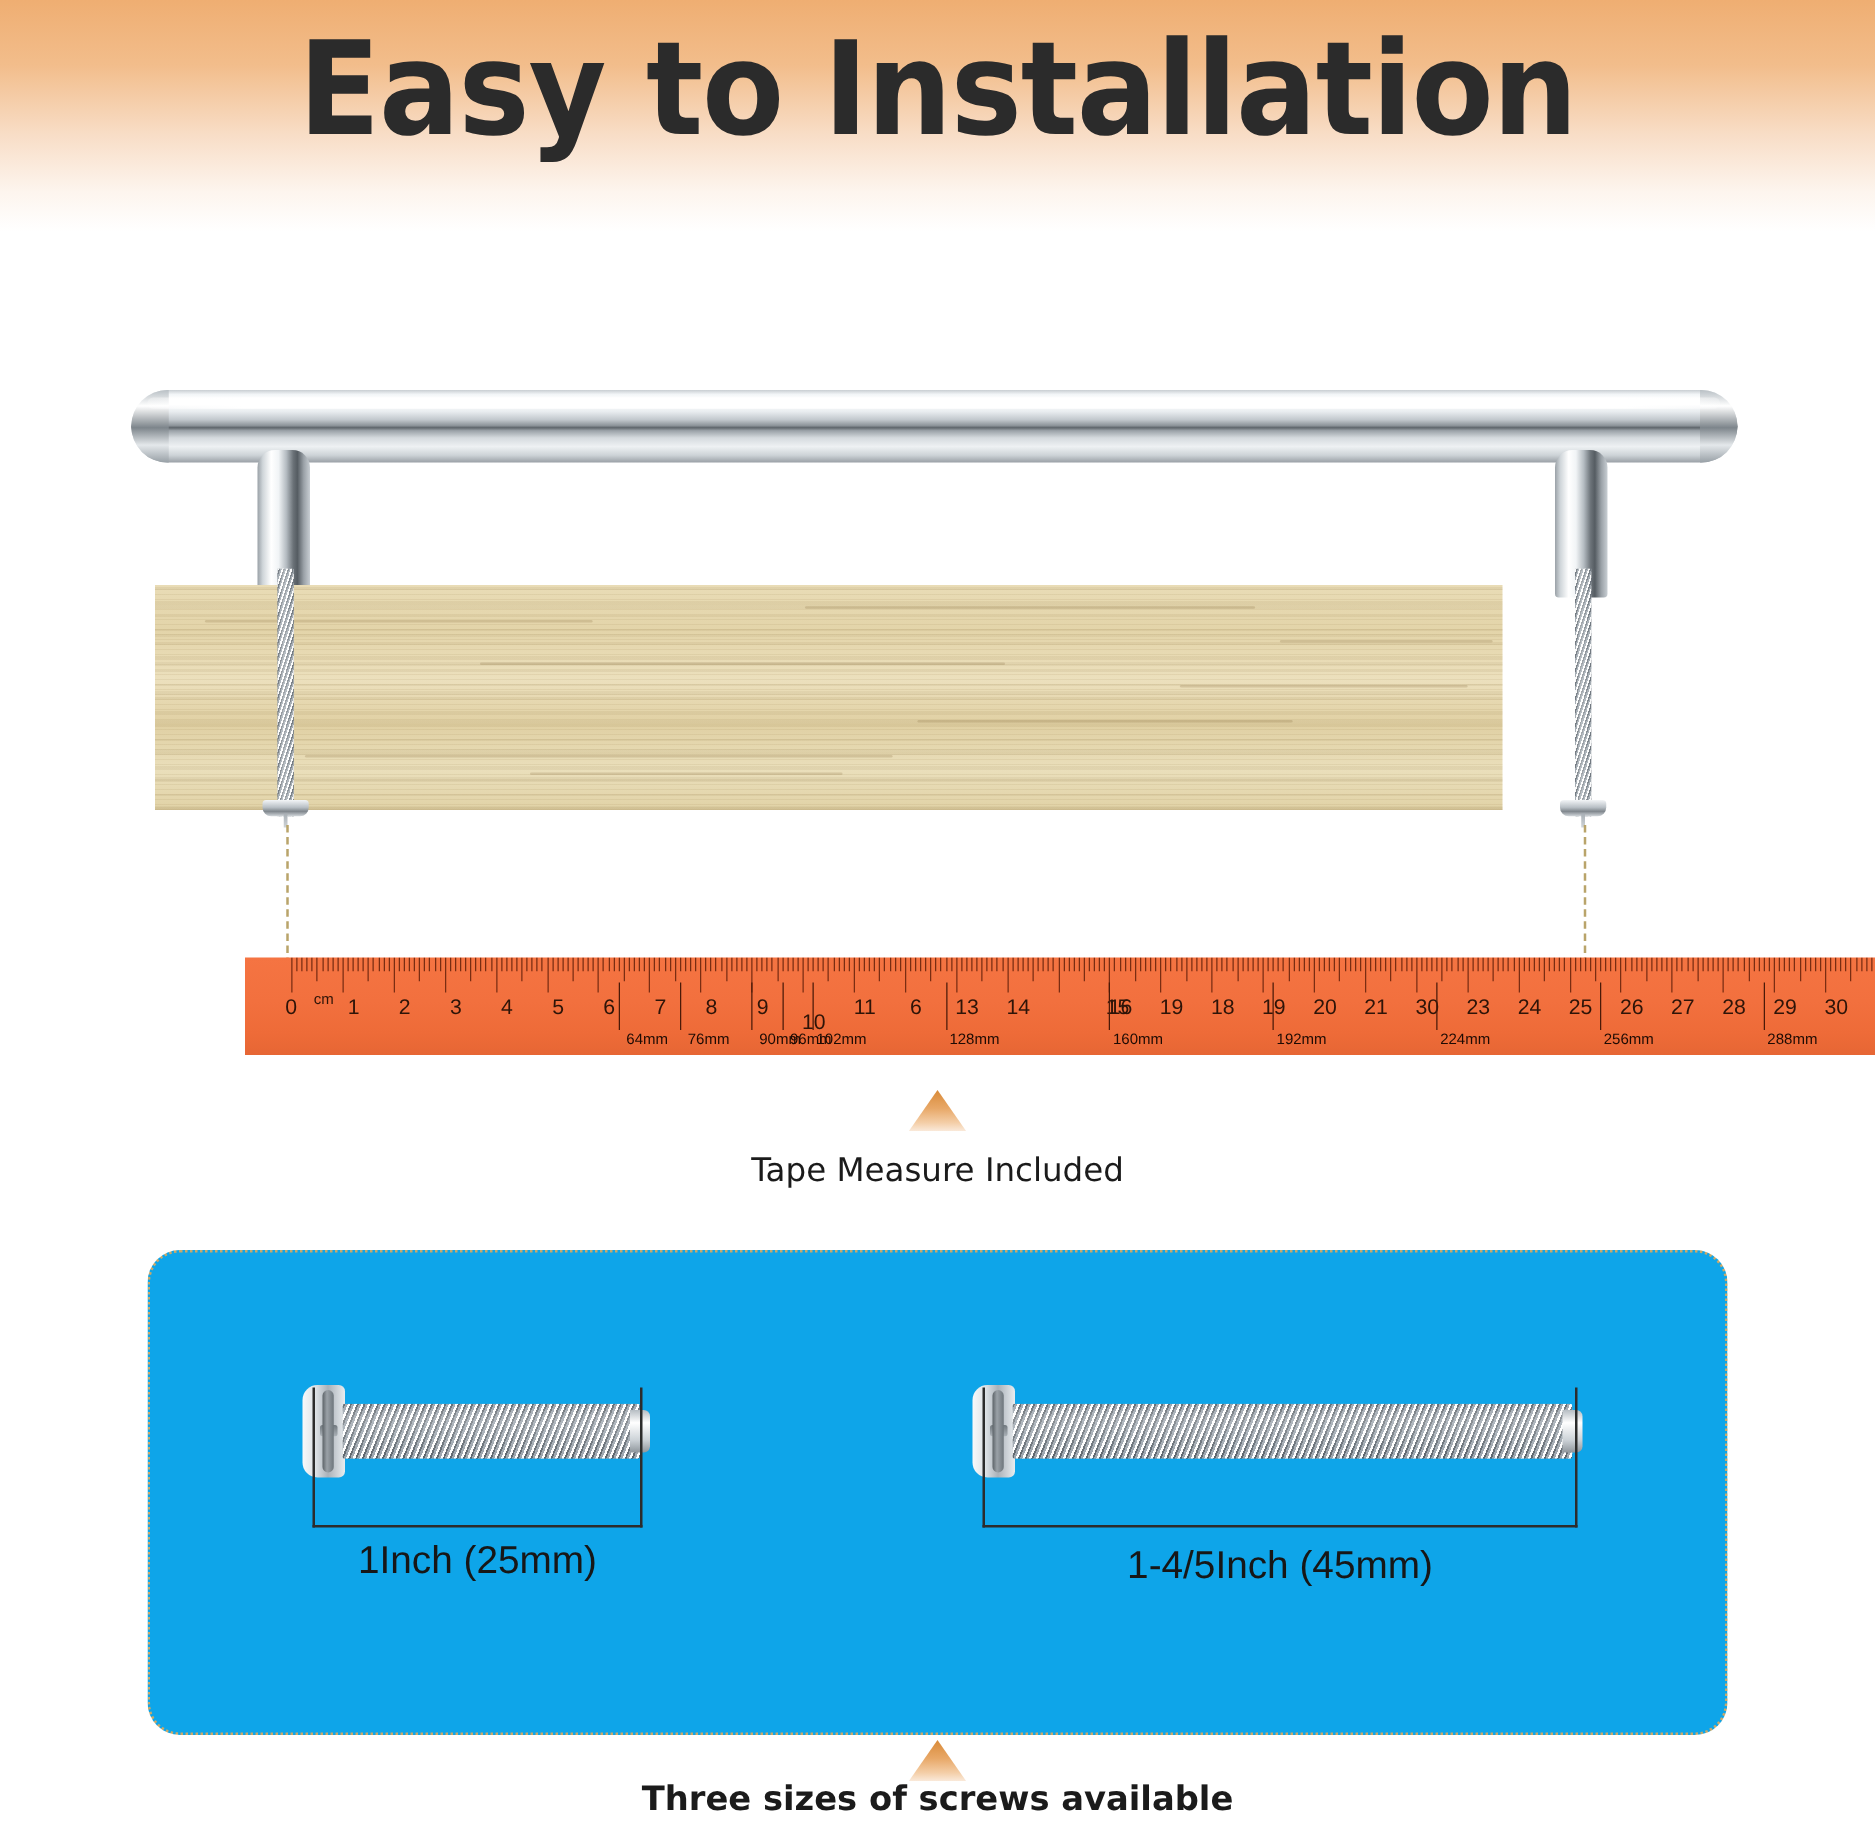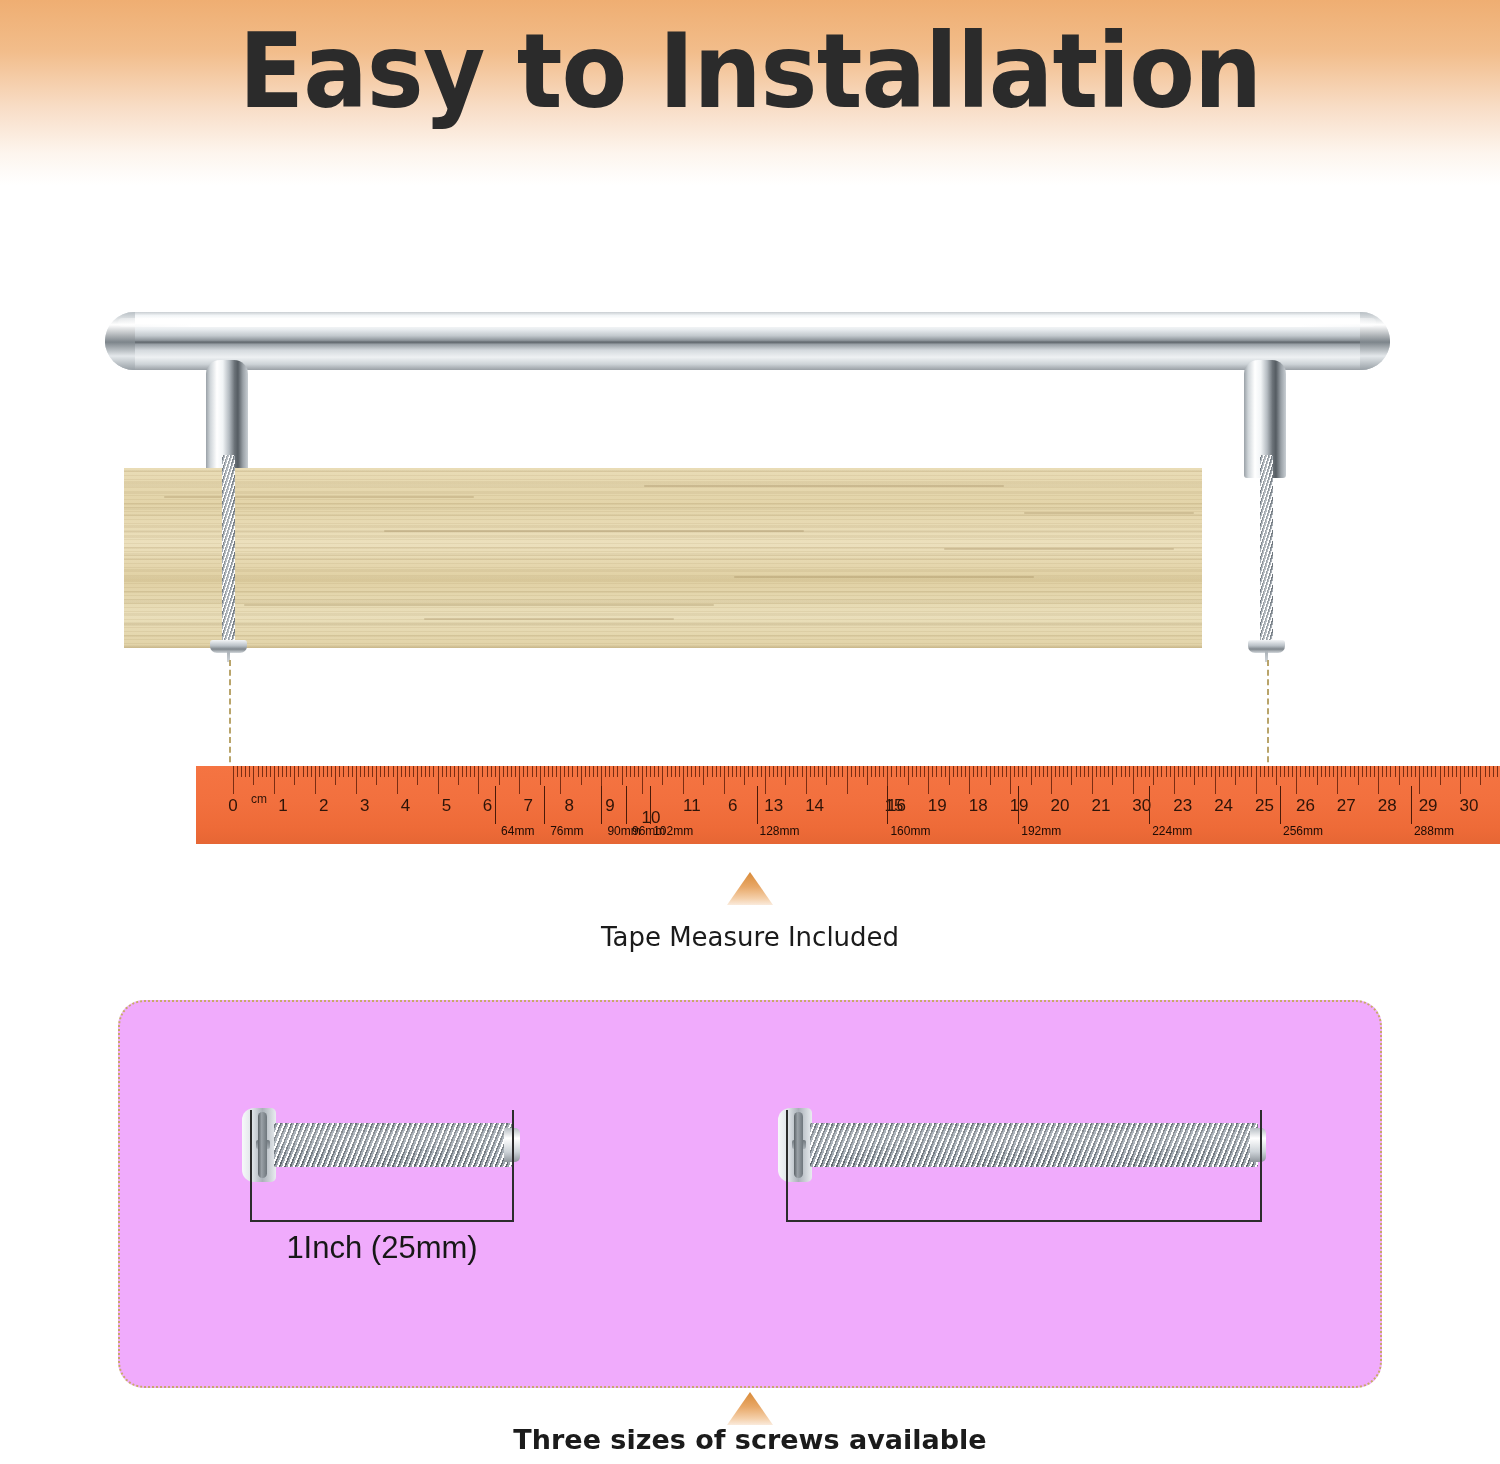--- a/index.html
+++ b/index.html
@@ -149,21 +149,21 @@
     position:absolute; width:1500px; left:0; text-align:center;
     font-family:"DejaVu Sans", sans-serif;
     color:#1b1b1b;
   }
   #cap-tape{ top:922px; font-size:26px; }
   #cap-screws{ top:1424px; font-size:27px; font-weight:bold; }
 
   
   #screw-panel{
     position:absolute; left:118px; top:1000px; width:1264px; height:388px;
-    background:#f0abfc;
+    background:#0ea5e9;
     border:2px dotted #c9a96a;
     border-radius:26px;
   }
 
   .screw{ position:absolute; }
   .screw .head{
     position:absolute; left:0; top:0; width:34px; height:74px;
     border-radius:12px 5px 5px 12px;
     background:linear-gradient(90deg,#f7f9fa 0%,#dfe4e8 30%,#aab1b8 60%,#e9edf0 100%);
   }
@@ -635,18 +635,19 @@
         <div class="cross"></div>
       </div>
     <div class="shaft" style="left:32px; width:448px;"></div>
     <div class="tipcap" style="left:472px;"></div>
   </div>
   <div class="bracket" style="left:666px; top:108px; width:476px; height:112px;">
     <div class="bline"></div>
       <div class="btickL" style="height:112px;"></div>
       <div class="btickR" style="height:112px;"></div>
   </div>
+  <div class="screw-label" style="left:666px; top:232px; width:476px;">1-4/5Inch (45mm)</div>
 </div>
 
 <div class="tri-wrap" style="left:727px; top:1392px;">
   <div class="tri-grad"></div>
 </div>
 <div class="caption" id="cap-screws">Three sizes of screws available</div>
 
 </body></html>

